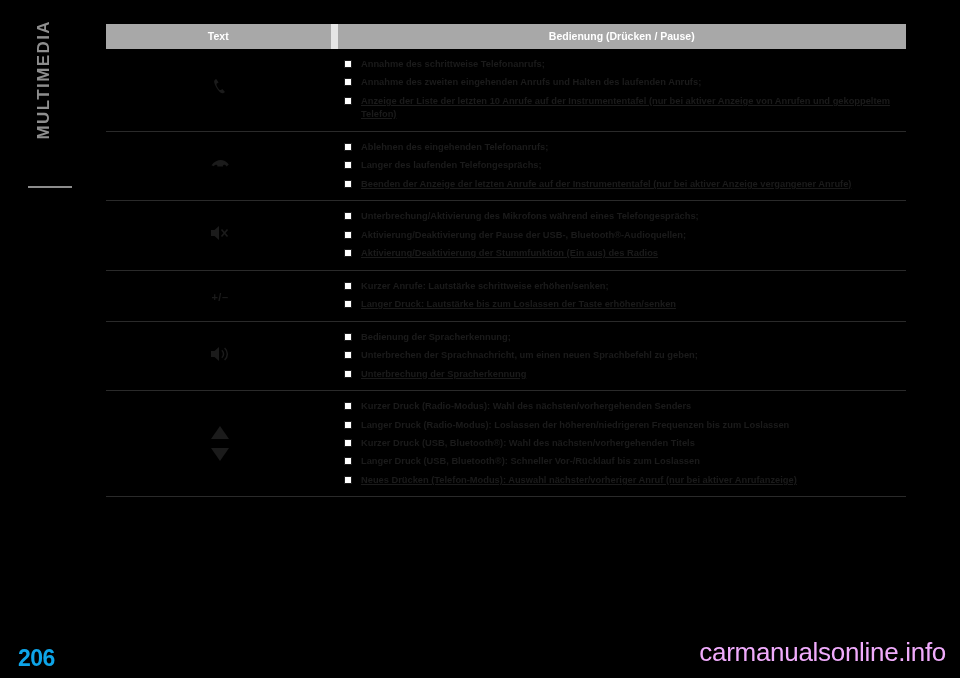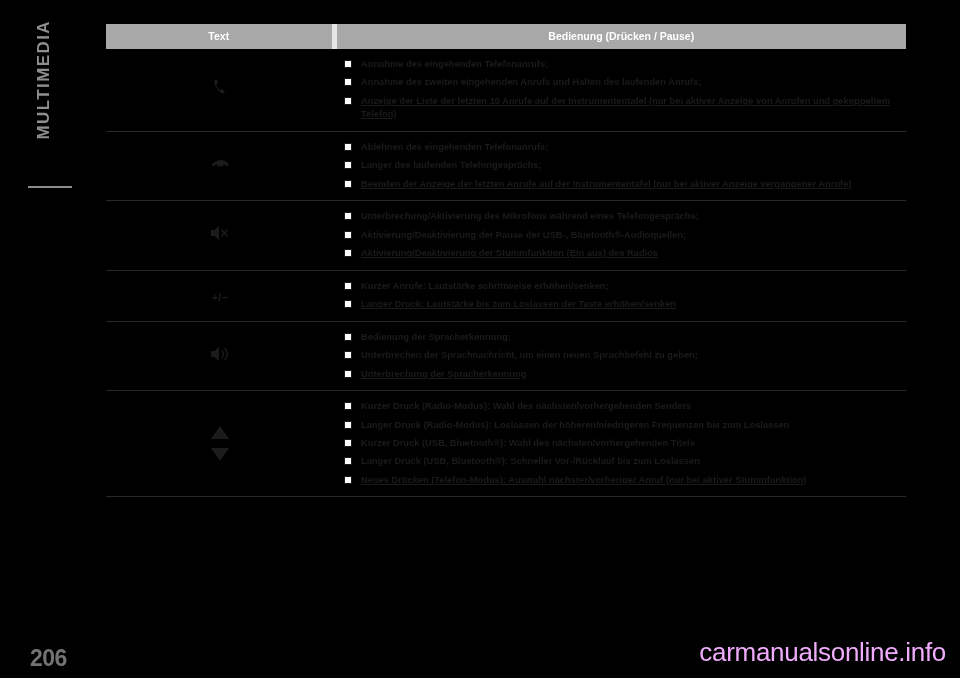--- a/index.html
+++ b/index.html
@@ -51,26 +51,25 @@
     position: absolute;
     left: 18px;
     bottom: 8px;
     width: 54px;
     height: 42px;
     display: flex;
     align-items: flex-end;
     justify-content: flex-start;
   }
   #page-number {
-    color: #737373;
+    color: #0ea5e9;
     font-size: 23px;
     font-weight: bold;
     letter-spacing: -0.5px;
     line-height: 1;
-    margin-left: 12px;
   }
 
   
   #watermark {
     position: absolute;
     right: 14px;
     bottom: 10px;
     color: #f0abfc;
     font-size: 26px;
     letter-spacing: -0.3px;
@@ -105,21 +104,21 @@
   thead th {
     background: #a8a8a8;
     color: #ffffff;
     font-size: 10.5px;
     font-weight: bold;
     text-align: center;
     padding: 6px 4px 7px 4px;
     vertical-align: middle;
   }
   thead th.th-text {
-    border-right: 5px solid #e5e5e5;
+    border-right: 7px solid #e5e5e5;
   }
 
   tbody td {
     border-bottom: 1.5px solid #2a2a2a;
     padding: 0;
     vertical-align: middle;
   }
   tbody tr:first-child td {
     border-top: none;
   }
@@ -233,21 +232,21 @@
       <tr>
         <td class="icon-cell">
           <span class="glyph">
             <svg width="26" height="26" viewBox="0 0 26 26" aria-hidden="true">
               <path d="M9.2 4.0 C7.6 4.6 6.8 6.0 7.2 7.6 C8.0 11.0 10.2 14.6 13.0 17.2 C14.3 18.4 15.6 18.7 16.6 18.0 L18.0 17.0 L15.3 14.1 L14.0 14.9 C13.3 15.3 12.6 15.0 11.9 14.2 C10.9 13.0 10.0 11.4 9.6 10.2 C9.3 9.3 9.5 8.7 10.2 8.3 L11.6 7.5 L9.2 4.0 Z" fill="#1b1b1b"></path>
             </svg>
           </span>
         </td>
         <td class="desc-cell">
           <ul class="bullets">
-            <li><span class="bullet-square"></span><span>Annahme des eingehenden Telefonanrufs;</span></li>
+            <li><span class="bullet-square"></span><span>Annahme des schrittweise Telefonanrufs;</span></li>
             <li><span class="bullet-square"></span><span>Annahme des zweiten eingehenden Anrufs und Halten des laufenden Anrufs;</span></li>
             <li><span class="bullet-square"></span><span>Anzeige der Liste der letzten 10 Anrufe auf der Instrumententafel (nur bei aktiver Anzeige von Anrufen und gekoppeltem Telefon)</span></li>
           </ul>
         </td>
       </tr>
 
       <tr>
         <td class="icon-cell">
           <span class="glyph">
             <svg width="26" height="26" viewBox="0 0 26 26" aria-hidden="true">
@@ -319,20 +318,20 @@
             <span class="tri tri-up"></span>
             <span class="tri tri-down"></span>
           </span>
         </td>
         <td class="desc-cell">
           <ul class="bullets">
             <li><span class="bullet-square"></span><span>Kurzer Druck (Radio-Modus): Wahl des nächsten/vorhergehenden Senders</span></li>
             <li><span class="bullet-square"></span><span>Langer Druck (Radio-Modus): Loslassen der höheren/niedrigeren Frequenzen bis zum Loslassen</span></li>
             <li><span class="bullet-square"></span><span>Kurzer Druck (USB, Bluetooth®): Wahl des nächsten/vorhergehenden Titels</span></li>
             <li><span class="bullet-square"></span><span>Langer Druck (USB, Bluetooth®): Schneller Vor-/Rücklauf bis zum Loslassen</span></li>
-            <li><span class="bullet-square"></span><span>Neues Drücken (Telefon-Modus): Auswahl nächster/vorheriger Anruf (nur bei aktiver Stummfunktion)</span></li>
+            <li><span class="bullet-square"></span><span>Neues Drücken (Telefon-Modus): Auswahl nächster/vorheriger Anruf (nur bei aktiver Anrufanzeige)</span></li>
           </ul>
         </td>
       </tr>
 
     </tbody>
   </table>
 </div>
 
 </body></html>

